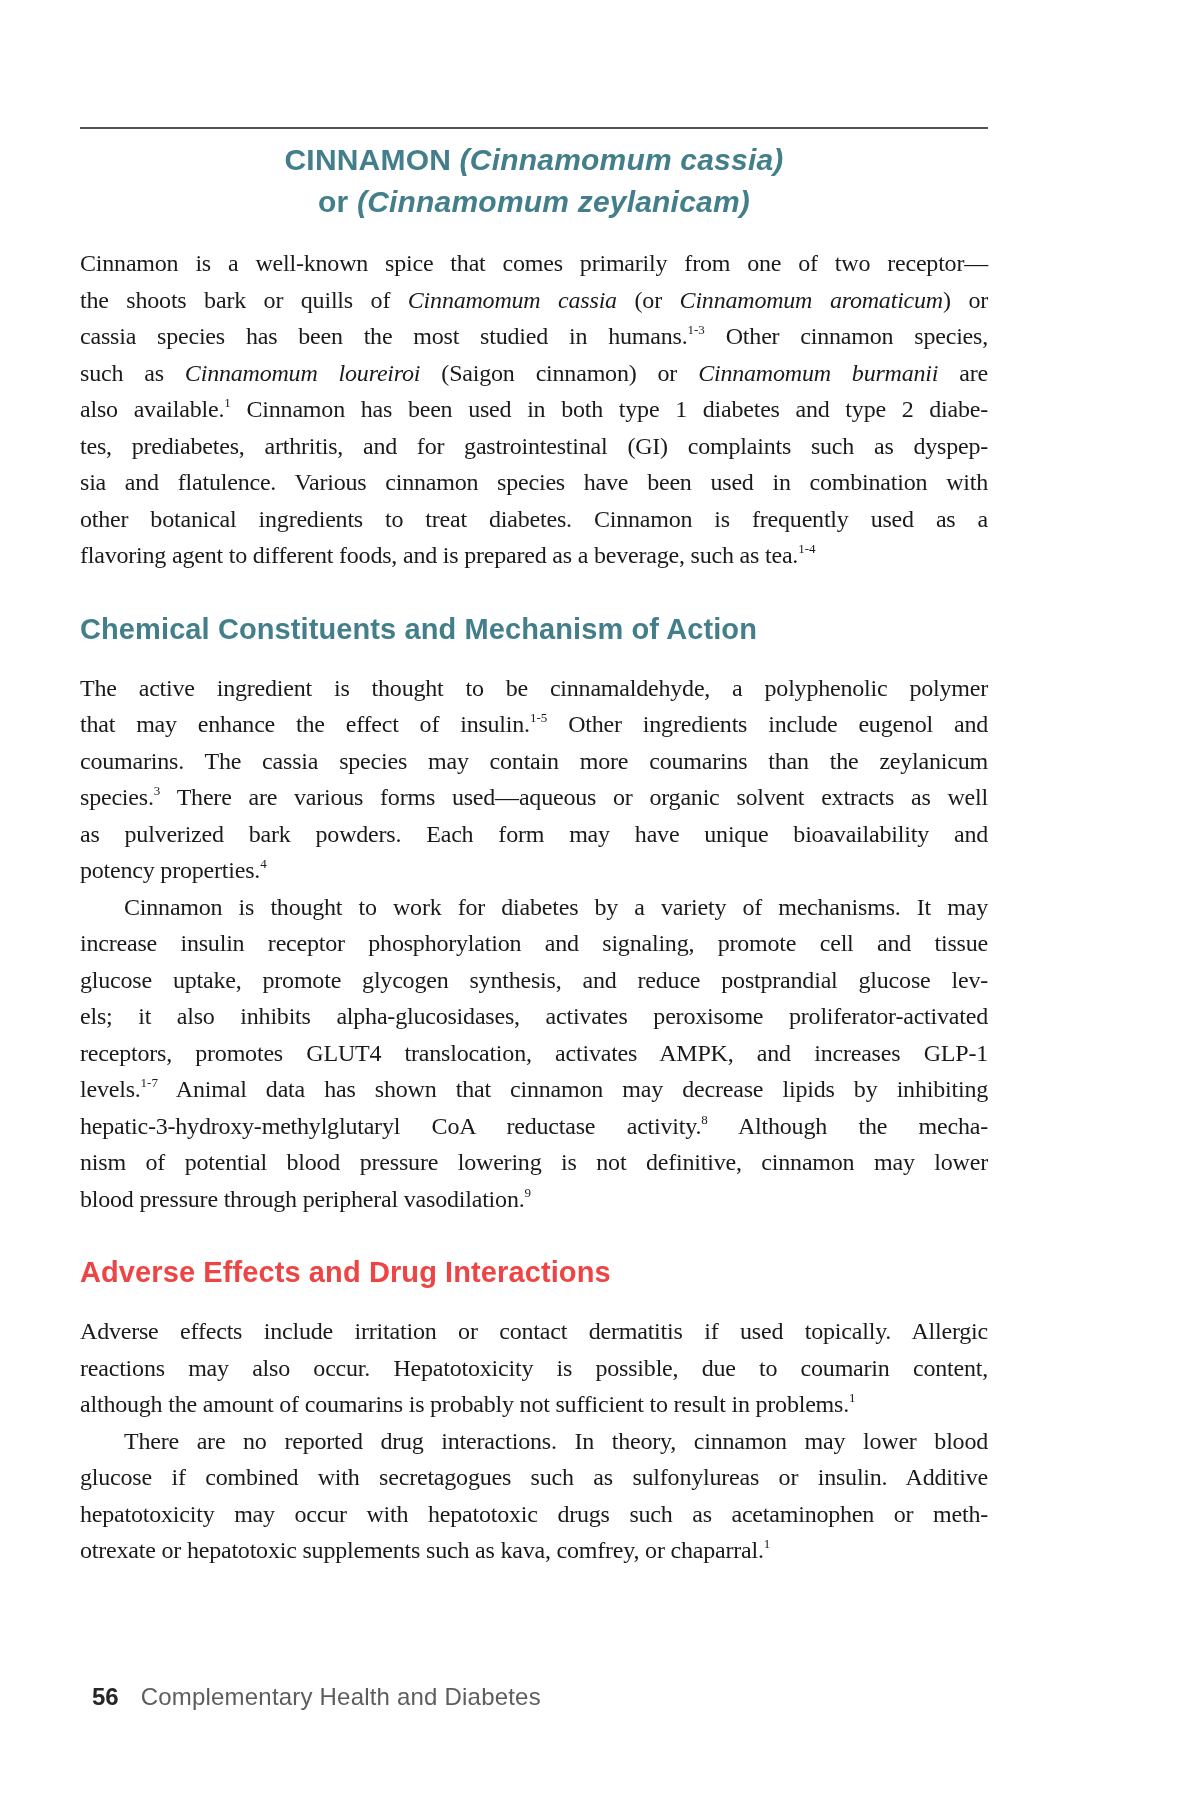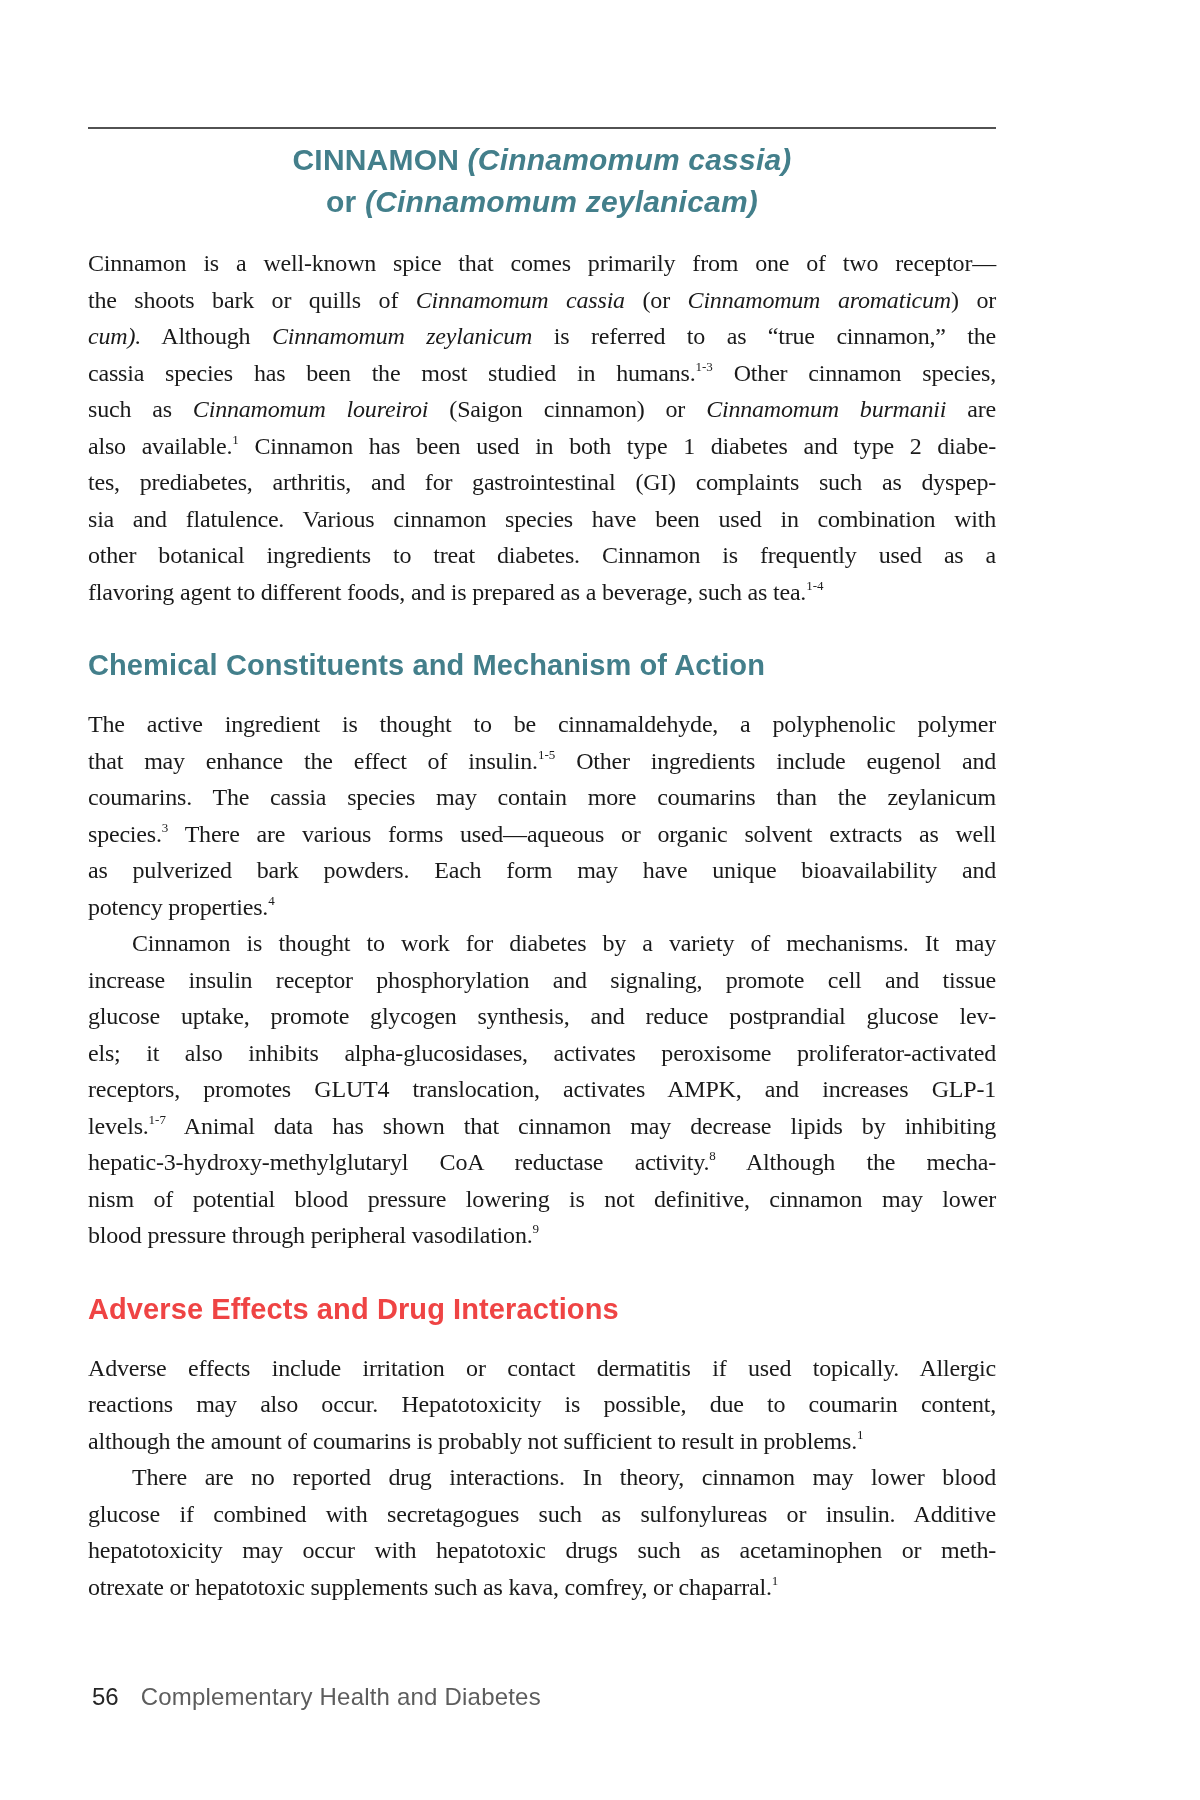--- a/index.html
+++ b/index.html
@@ -2,21 +2,21 @@
 <html><head>
 <meta charset="utf-8">
 <style>
   html,body{margin:0;padding:0;}
   body{
     width:1200px;height:1800px;background:#ffffff;position:relative;
     font-family:"Liberation Serif", serif;color:#1a1a1a;
     -webkit-font-smoothing:antialiased;
   }
   .page{position:absolute;left:0;top:0;width:1200px;height:1800px;background:#ffffff;}
-  .content{position:absolute;left:88px;top:0;width:908px;}
+  .content{position:absolute;left:80px;top:0;width:908px;}
   .top-rule{margin-top:127px;border-top:2px solid #525252;height:0;}
   .chapter-title{
     margin-top:10px;text-align:center;
     font-family:"Liberation Sans", sans-serif;font-weight:bold;
     font-size:30px;line-height:42px;letter-spacing:0.2px;
   }
   .chapter-title .tline{display:block;}
   .para{font-size:24px;line-height:36.5px;letter-spacing:-0.2px;margin:0;}
   .para.first-after-title{margin-top:22px;}
   .line{text-align:justify;text-align-last:justify;white-space:nowrap;}
@@ -30,38 +30,37 @@
   .heading{
     font-family:"Liberation Sans", sans-serif;font-weight:bold;
     font-size:29px;line-height:30px;letter-spacing:0.1px;
     margin:40px 0 26px 0;
   }
   .footer{
     position:absolute;left:92px;top:1683px;width:1000px;
     font-family:"Liberation Sans", sans-serif;font-size:24px;line-height:28px;
     display:flex;align-items:baseline;
   }
-  .page-number{font-weight:normal;color:#262626;}
+  .page-number{font-weight:bold;color:#262626;}
   .running-title{color:#5d5d5d;margin-left:22px;letter-spacing:0.2px;text-align:right;}
 </style>
 </head>
 <body>
 
 <div class="page">
   <div class="content">
     <div class="top-rule"></div>
     <div class="chapter-title" style="color: rgb(67, 127, 139);">
         <span class="tline"><span>CINNAMON </span><i>(Cinnamomum cassia)</i></span>
         <span class="tline"><span>or </span><i>(Cinnamomum zeylanicam)</i></span>
       </div>
     <div>
         <div class="para first-after-title">
           <div class="line"><span>Cinnamon is a well-known spice that comes primarily from one of two receptor—</span></div>
           <div class="line"><span>the shoots bark or quills of </span><i>Cinnamomum cassia</i><span> (or </span><i>Cinnamomum aromaticum</i><span>) or</span></div>
-          <div class="line"><i>cum).</i><span> Although </span><i>Cinnamomum zeylanicum</i><span> is referred to as “true cinnamon,” the</span></div>
           <div class="line"><span>cassia species has been the most studied in humans.</span><sup>1-3</sup><span> Other cinnamon species,</span></div>
           <div class="line"><span>such as </span><i>Cinnamomum loureiroi</i><span> (Saigon cinnamon) or </span><i>Cinnamomum burmanii</i><span> are</span></div>
           <div class="line"><span>also available.</span><sup>1</sup><span> Cinnamon has been used in both type 1 diabetes and type 2 diabe-</span></div>
           <div class="line"><span>tes, prediabetes, arthritis, and for gastrointestinal (GI) complaints such as dyspep-</span></div>
           <div class="line"><span>sia and flatulence. Various cinnamon species have been used in combination with</span></div>
           <div class="line"><span>other botanical ingredients to treat diabetes. Cinnamon is frequently used as a</span></div>
           <div class="line last"><span>flavoring agent to different foods, and is prepared as a beverage, such as tea.</span><sup>1-4</sup></div>
         </div>
         <div class="heading" style="color: rgb(67, 127, 139);">Chemical Constituents and Mechanism of Action</div>
         <div class="para">

